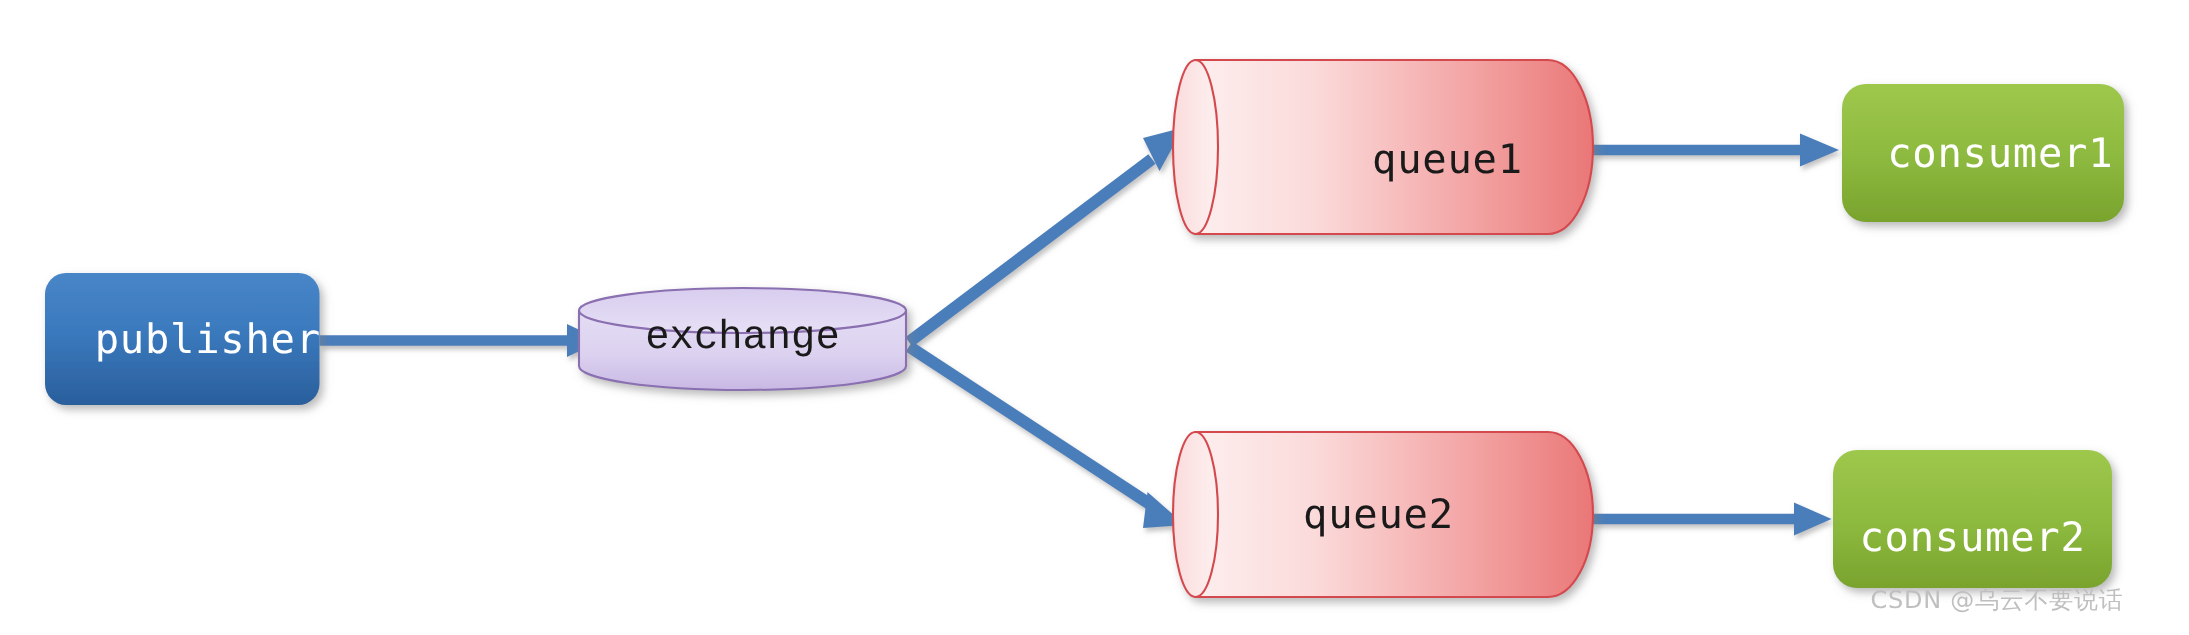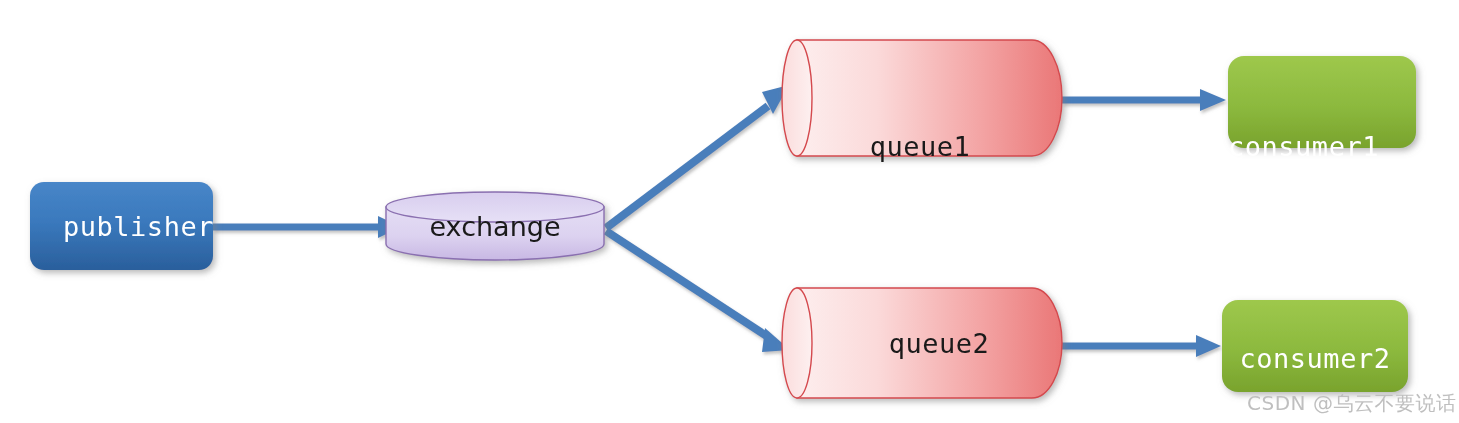--- a/index.html
+++ b/index.html
@@ -48,32 +48,32 @@
     letter-spacing: 0.5px;
   }
   .label-sans-dark {
     font-family: "DejaVu Sans", sans-serif;
     color: #1a1a1a;
     font-size: 27px;
   }
 
   
   #publisher-label  { left: 47px;   top: 182px; width: 183px; height: 88px; }
-  #exchange-label   { left: 386px;  top: 193px; width: 218px; height: 66px; }
-  #queue1-label     { left: 795px;  top: 40px;  width: 250px; height: 132px; margin-top: 40px; }
-  #queue2-label     { left: 812px;  top: 288px; width: 214px; height: 111px; padding-left: 20px; }
-  #consumer1-label  { left: 1228px; top: 56px;  width: 151px; height: 92px; margin-top: 44px; }
+  #exchange-label   { left: 386px;  top: 193px; width: 218px; height: 66px; font-family: Liberation Mono, monospace; }
+  #queue1-label     { left: 840px;  top: 40px;  width: 250px; height: 132px; }
+  #queue2-label     { left: 812px;  top: 288px; width: 214px; height: 111px; }
+  #consumer1-label  { left: 1258px; top: 56px;  width: 151px; height: 92px; }
   #consumer2-label  { left: 1222px; top: 300px; width: 186px; height: 116px; }
 
   #watermark {
     position: absolute;
     left: 1247px;
     top: 390px;
     font-family: "DejaVu Sans", sans-serif;
-    font-size: 20px;
+    font-size: 16px;
     color: #bfbfbf;
     white-space: nowrap;
     letter-spacing: 0.5px;
     pointer-events: none;
   }
 </style>
 </head>
 <body>
 
 <div id="canvas">

